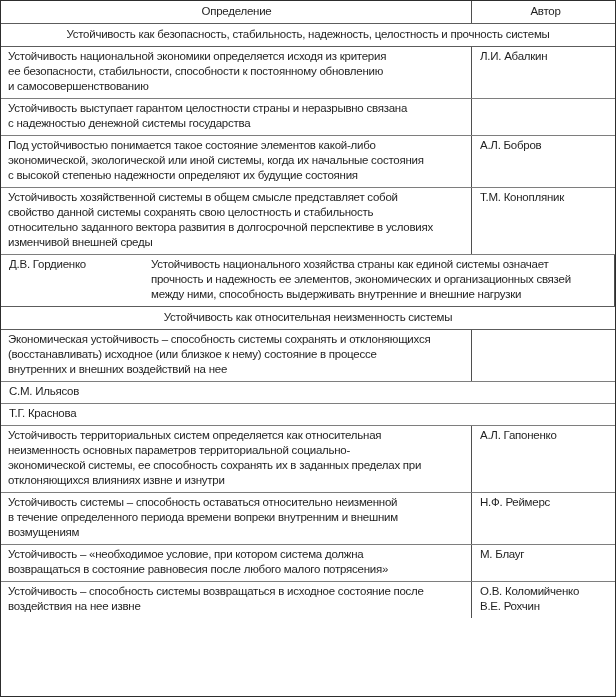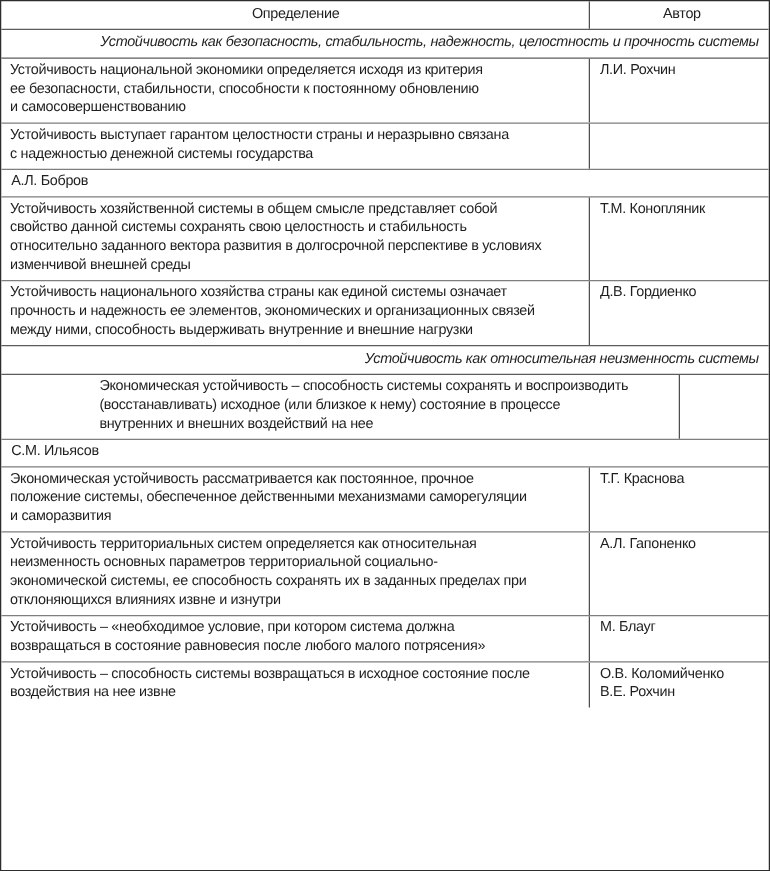--- a/index.html
+++ b/index.html
@@ -28,108 +28,113 @@
     background: #ffffff;
     box-sizing: content-box;
     overflow: hidden;
   }
   .row {
     display: flex;
     border-top: 1px solid #7e7e7e;
     flex: 0 0 auto;
   }
   .row:first-child { border-top: none; }
-  .row.section-sep { border-top: 1px solid #5c5c5c; justify-content: center; }
+  .row.section-sep { border-top: 1px solid #5c5c5c; }
   .cell {
     box-sizing: border-box;
     white-space: pre-line;
   }
   .cell.def {
     width: 471px;
     padding: 2px 6px 4px 7px;
     border-right: 1px solid #4f4f4f;
   }
   .cell.auth {
     flex: 1;
     padding: 2px 4px 4px 8px;
   }
   .header-row .cell {
     text-align: center;
     padding-top: 3px;
     padding-bottom: 4px;
   }
   .section-row {
     display: block;
-    text-align: right;
-    font-style: italic;
+    text-align: center;
     padding: 3px 8px 4px 8px;
     border-top: 1px solid #5c5c5c;
   }
 </style>
 </head>
 <body>
 
 <div class="table">
 
   <div class="row header-row">
     <div class="cell def">Определение</div>
     <div class="cell auth">Автор</div>
   </div>
 
   <div class="row section-row">Устойчивость как безопасность, стабильность, надежность, целостность и прочность системы</div>
 
   <div class="row section-sep">
     <div class="cell def">Устойчивость национальной экономики определяется исходя из критерия
 ее безопасности, стабильности, способности к постоянному обновлению
 и самосовершенствованию</div>
-    <div class="cell auth">Л.И. Рохчин</div>
+    <div class="cell auth">Л.И. Абалкин</div>
   </div>
   <div class="row">
     <div class="cell def">Устойчивость выступает гарантом целостности страны и неразрывно связана
 с надежностью денежной системы государства</div>
   </div>
   <div class="row">
+    <div class="cell def">Под устойчивостью понимается такое состояние элементов какой-либо
+экономической, экологической или иной системы, когда их начальные состояния
+с высокой степенью надежности определяют их будущие состояния</div>
     <div class="cell auth">А.Л. Бобров</div>
   </div>
   <div class="row">
     <div class="cell def">Устойчивость хозяйственной системы в общем смысле представляет собой
 свойство данной системы сохранять свою целостность и стабильность
 относительно заданного вектора развития в долгосрочной перспективе в условиях
 изменчивой внешней среды</div>
     <div class="cell auth">Т.М. Конопляник</div>
   </div>
   <div class="row">
+    <div class="cell auth">Д.В. Гордиенко</div>
     <div class="cell def">Устойчивость национального хозяйства страны как единой системы означает
 прочность и надежность ее элементов, экономических и организационных связей
 между ними, способность выдерживать внутренние и внешние нагрузки</div>
-    <div class="cell auth">Д.В. Гордиенко</div>
   </div>
 
   <div class="row section-row">Устойчивость как относительная неизменность системы</div>
 
   <div class="row section-sep">
-    <div class="cell def">Экономическая устойчивость – способность системы сохранять и воспроизводить
+    <div class="cell def">Экономическая устойчивость – способность системы сохранять и отклоняющихся
 (восстанавливать) исходное (или близкое к нему) состояние в процессе
 внутренних и внешних воздействий на нее</div>
   </div>
   <div class="row">
     <div class="cell auth">С.М. Ильясов</div>
   </div>
   <div class="row">
-    <div class="cell def">Экономическая устойчивость рассматривается как постоянное, прочное
-положение системы, обеспеченное действенными механизмами саморегуляции
-и саморазвития</div>
     <div class="cell auth">Т.Г. Краснова</div>
   </div>
   <div class="row">
     <div class="cell def">Устойчивость территориальных систем определяется как относительная
 неизменность основных параметров территориальной социально-
 экономической системы, ее способность сохранять их в заданных пределах при
 отклоняющихся влияниях извне и изнутри</div>
     <div class="cell auth">А.Л. Гапоненко</div>
+  </div>
+  <div class="row">
+    <div class="cell def">Устойчивость системы – способность оставаться относительно неизменной
+в течение определенного периода времени вопреки внутренним и внешним
+возмущениям</div>
+    <div class="cell auth">Н.Ф. Реймерс</div>
   </div>
   <div class="row">
     <div class="cell def">Устойчивость – «необходимое условие, при котором система должна
 возвращаться в состояние равновесия после любого малого потрясения»</div>
     <div class="cell auth">М. Блауг</div>
   </div>
   <div class="row">
     <div class="cell def">Устойчивость – способность системы возвращаться в исходное состояние после
 воздействия на нее извне</div>
     <div class="cell auth">О.В. Коломийченко

